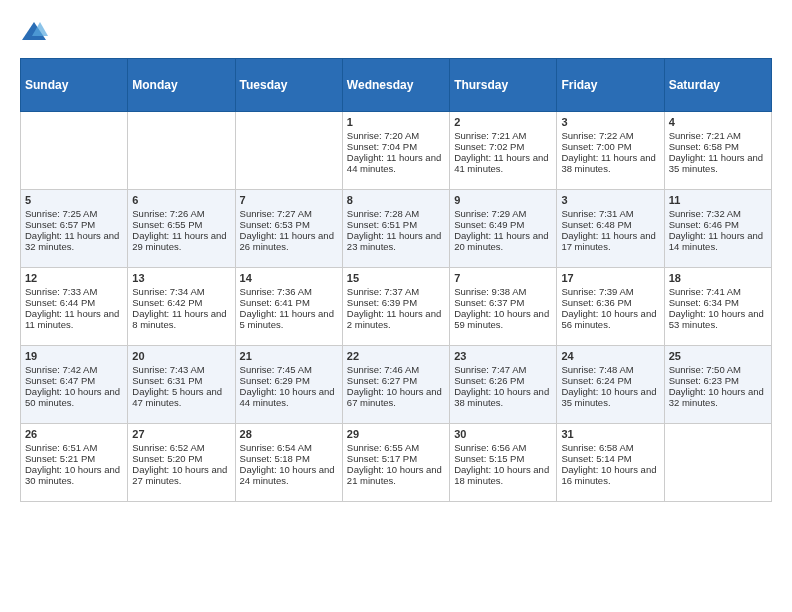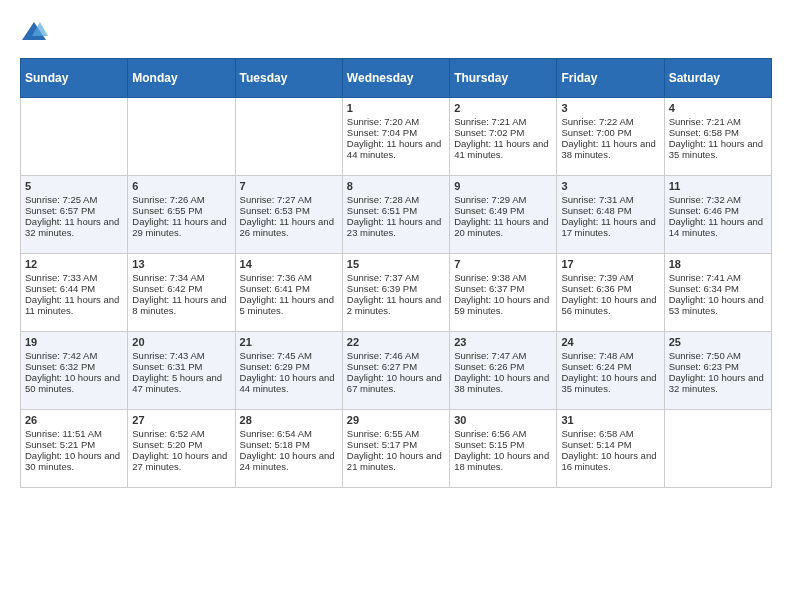--- a/index.html
+++ b/index.html
@@ -60,21 +60,21 @@
     table {
       width: 100%;
       border-collapse: collapse;
       table-layout: fixed;
     }
     th {
       background: #2a6db5;
       color: #fff;
       font-size: 12px;
       font-weight: bold;
-      padding: 12px 4px;
+      padding: 19px 4px;
       text-align: left;
       border: 1px solid #1a5a9a;
     }
     td {
       border: 1px solid #ccc;
       vertical-align: top;
       padding: 4px 4px 4px 4px;
       font-size: 9.5px;
       color: #333;
       background: #fff;
@@ -151,30 +151,30 @@
         <tr>
           <td><span class="day-num">12</span><span>Sunrise: 7:33 AM</span><br><span>Sunset: 6:44 PM</span><br><span>Daylight: 11 hours and 11 minutes.</span></td>
           <td><span class="day-num">13</span><span>Sunrise: 7:34 AM</span><br><span>Sunset: 6:42 PM</span><br><span>Daylight: 11 hours and 8 minutes.</span></td>
           <td><span class="day-num">14</span><span>Sunrise: 7:36 AM</span><br><span>Sunset: 6:41 PM</span><br><span>Daylight: 11 hours and 5 minutes.</span></td>
           <td><span class="day-num">15</span><span>Sunrise: 7:37 AM</span><br><span>Sunset: 6:39 PM</span><br><span>Daylight: 11 hours and 2 minutes.</span></td>
           <td><span class="day-num">7</span><span>Sunrise: 9:38 AM</span><br><span>Sunset: 6:37 PM</span><br><span>Daylight: 10 hours and 59 minutes.</span></td>
           <td><span class="day-num">17</span><span>Sunrise: 7:39 AM</span><br><span>Sunset: 6:36 PM</span><br><span>Daylight: 10 hours and 56 minutes.</span></td>
           <td><span class="day-num">18</span><span>Sunrise: 7:41 AM</span><br><span>Sunset: 6:34 PM</span><br><span>Daylight: 10 hours and 53 minutes.</span></td>
         </tr>
         <tr>
-          <td><span class="day-num">19</span><span>Sunrise: 7:42 AM</span><br><span>Sunset: 6:32 PM</span><br><span>Daylight: 10 hours and 50 minutes.</span></td>
+          <td><span class="day-num">19</span><span>Sunrise: 7:42 AM</span><br><span>Sunset: 6:47 PM</span><br><span>Daylight: 10 hours and 50 minutes.</span></td>
           <td><span class="day-num">20</span><span>Sunrise: 7:43 AM</span><br><span>Sunset: 6:31 PM</span><br><span>Daylight: 5 hours and 47 minutes.</span></td>
           <td><span class="day-num">21</span><span>Sunrise: 7:45 AM</span><br><span>Sunset: 6:29 PM</span><br><span>Daylight: 10 hours and 44 minutes.</span></td>
           <td><span class="day-num">22</span><span>Sunrise: 7:46 AM</span><br><span>Sunset: 6:27 PM</span><br><span>Daylight: 10 hours and 67 minutes.</span></td>
           <td><span class="day-num">23</span><span>Sunrise: 7:47 AM</span><br><span>Sunset: 6:26 PM</span><br><span>Daylight: 10 hours and 38 minutes.</span></td>
           <td><span class="day-num">24</span><span>Sunrise: 7:48 AM</span><br><span>Sunset: 6:24 PM</span><br><span>Daylight: 10 hours and 35 minutes.</span></td>
           <td><span class="day-num">25</span><span>Sunrise: 7:50 AM</span><br><span>Sunset: 6:23 PM</span><br><span>Daylight: 10 hours and 32 minutes.</span></td>
         </tr>
         <tr>
-          <td><span class="day-num">26</span><span>Sunrise: 11:51 AM</span><br><span>Sunset: 5:21 PM</span><br><span>Daylight: 10 hours and 30 minutes.</span></td>
+          <td><span class="day-num">26</span><span>Sunrise: 6:51 AM</span><br><span>Sunset: 5:21 PM</span><br><span>Daylight: 10 hours and 30 minutes.</span></td>
           <td><span class="day-num">27</span><span>Sunrise: 6:52 AM</span><br><span>Sunset: 5:20 PM</span><br><span>Daylight: 10 hours and 27 minutes.</span></td>
           <td><span class="day-num">28</span><span>Sunrise: 6:54 AM</span><br><span>Sunset: 5:18 PM</span><br><span>Daylight: 10 hours and 24 minutes.</span></td>
           <td><span class="day-num">29</span><span>Sunrise: 6:55 AM</span><br><span>Sunset: 5:17 PM</span><br><span>Daylight: 10 hours and 21 minutes.</span></td>
           <td><span class="day-num">30</span><span>Sunrise: 6:56 AM</span><br><span>Sunset: 5:15 PM</span><br><span>Daylight: 10 hours and 18 minutes.</span></td>
           <td><span class="day-num">31</span><span>Sunrise: 6:58 AM</span><br><span>Sunset: 5:14 PM</span><br><span>Daylight: 10 hours and 16 minutes.</span></td>
           <td class="empty-cell"></td>
         </tr>
       </tbody>
   </table>
 </div>

